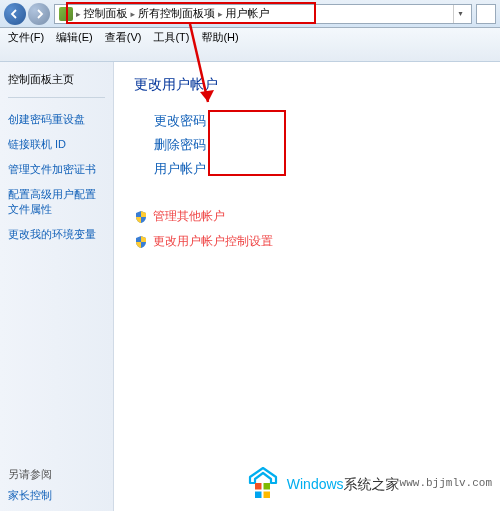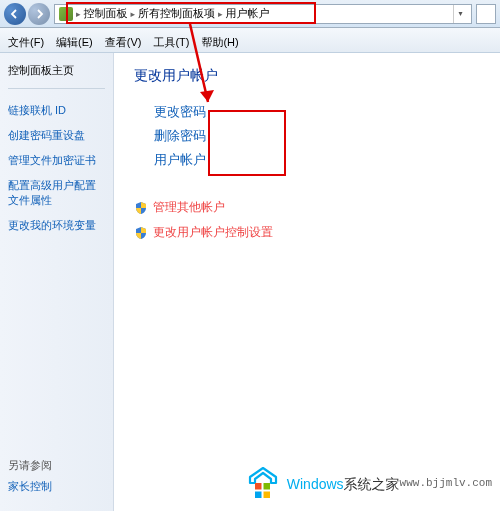--- a/index.html
+++ b/index.html
@@ -9,21 +9,21 @@
     .nav-buttons { display: flex; gap: 2px; align-items: center; }
     .nav-btn { width: 22px; height: 22px; border-radius: 50%; background: radial-gradient(circle at 30% 30%, #5a8fd0, #2a5a9a); display: flex; align-items: center; justify-content: center; color: #fff; font-size: 11px; cursor: pointer; }
     .nav-btn.forward { background: radial-gradient(circle at 30% 30%, #b0c4de, #7a90ac); }
     .breadcrumb-bar { flex: 1; height: 20px; background: #fff; border: 1px solid #9ab; display: flex; align-items: center; padding: 0 4px; font-size: 11px; gap: 3px; }
     .breadcrumb-bar .crumb { color: #000; cursor: pointer; }
     .breadcrumb-bar .sep { color: #666; font-size: 9px; }
     .bc-icon { width: 14px; height: 14px; background: linear-gradient(135deg, #7fba3e, #5a8a2e); border-radius: 2px; display: inline-block; }
     .dd-btn { width: 14px; height: 18px; display: flex; align-items: center; justify-content: center; font-size: 8px; color: #555; border-left: 1px solid #ccc; cursor: pointer; }
     .search-box { width: 20px; height: 20px; background: #fff; border: 1px solid #9ab; }
     
-    .menubar { height: 25px; background: linear-gradient(to bottom, #f4f8fc, #e4ecf4); border-bottom: 1px solid #c0d0e0; display: flex; align-items: flex-end; padding: 0 4px; font-size: 11px; gap: 4px; }
+    .menubar { height: 34px; background: linear-gradient(to bottom, #f4f8fc, #e4ecf4); border-bottom: 1px solid #c0d0e0; display: flex; align-items: flex-start; padding: 0 4px; font-size: 11px; gap: 4px; }
     .menubar .mi { padding: 2px 4px; cursor: pointer; }
     
     .body-area { display: flex; height: calc(100% - 50px); }
     .sidebar { width: 114px; background: linear-gradient(to right, #f0f4fa, #e8eef6); border-right: 1px solid #d0dae6; padding: 10px 8px; display: flex; flex-direction: column; font-size: 11px; }
     .cp-home { color: #000; font-size: 11px; margin-bottom: 14px; border-bottom: 1px solid #c8d4e0; padding-bottom: 10px; }
     .side-link { color: #1160b8; margin-bottom: 10px; cursor: pointer; }
     .side-spacer { flex: 1; }
     .see-also { color: #555; font-size: 11px; margin-bottom: 6px; }
     
     .main { flex: 1; padding: 14px 20px; position: relative; }
@@ -80,22 +80,22 @@
   <span class="mi">文件(F)</span>
   <span class="mi">编辑(E)</span>
   <span class="mi">查看(V)</span>
   <span class="mi">工具(T)</span>
   <span class="mi">帮助(H)</span>
 </div>
 
 <div class="body-area">
   <div class="sidebar">
     <div class="cp-home">控制面板主页</div>
+    <div class="side-link">创建密码重设盘</div>
     <div class="side-link">链接联机 ID</div>
-    <div class="side-link">创建密码重设盘</div>
     <div class="side-link">管理文件加密证书</div>
     <div class="side-link">配置高级用户配置文件属性</div>
     <div class="side-link">更改我的环境变量</div>
     <div class="side-spacer"></div>
     <div class="see-also">另请参阅</div>
     <div class="side-link">家长控制</div>
   </div>
 
   <div class="main">
     <div class="main-title">更改用户帐户</div>

